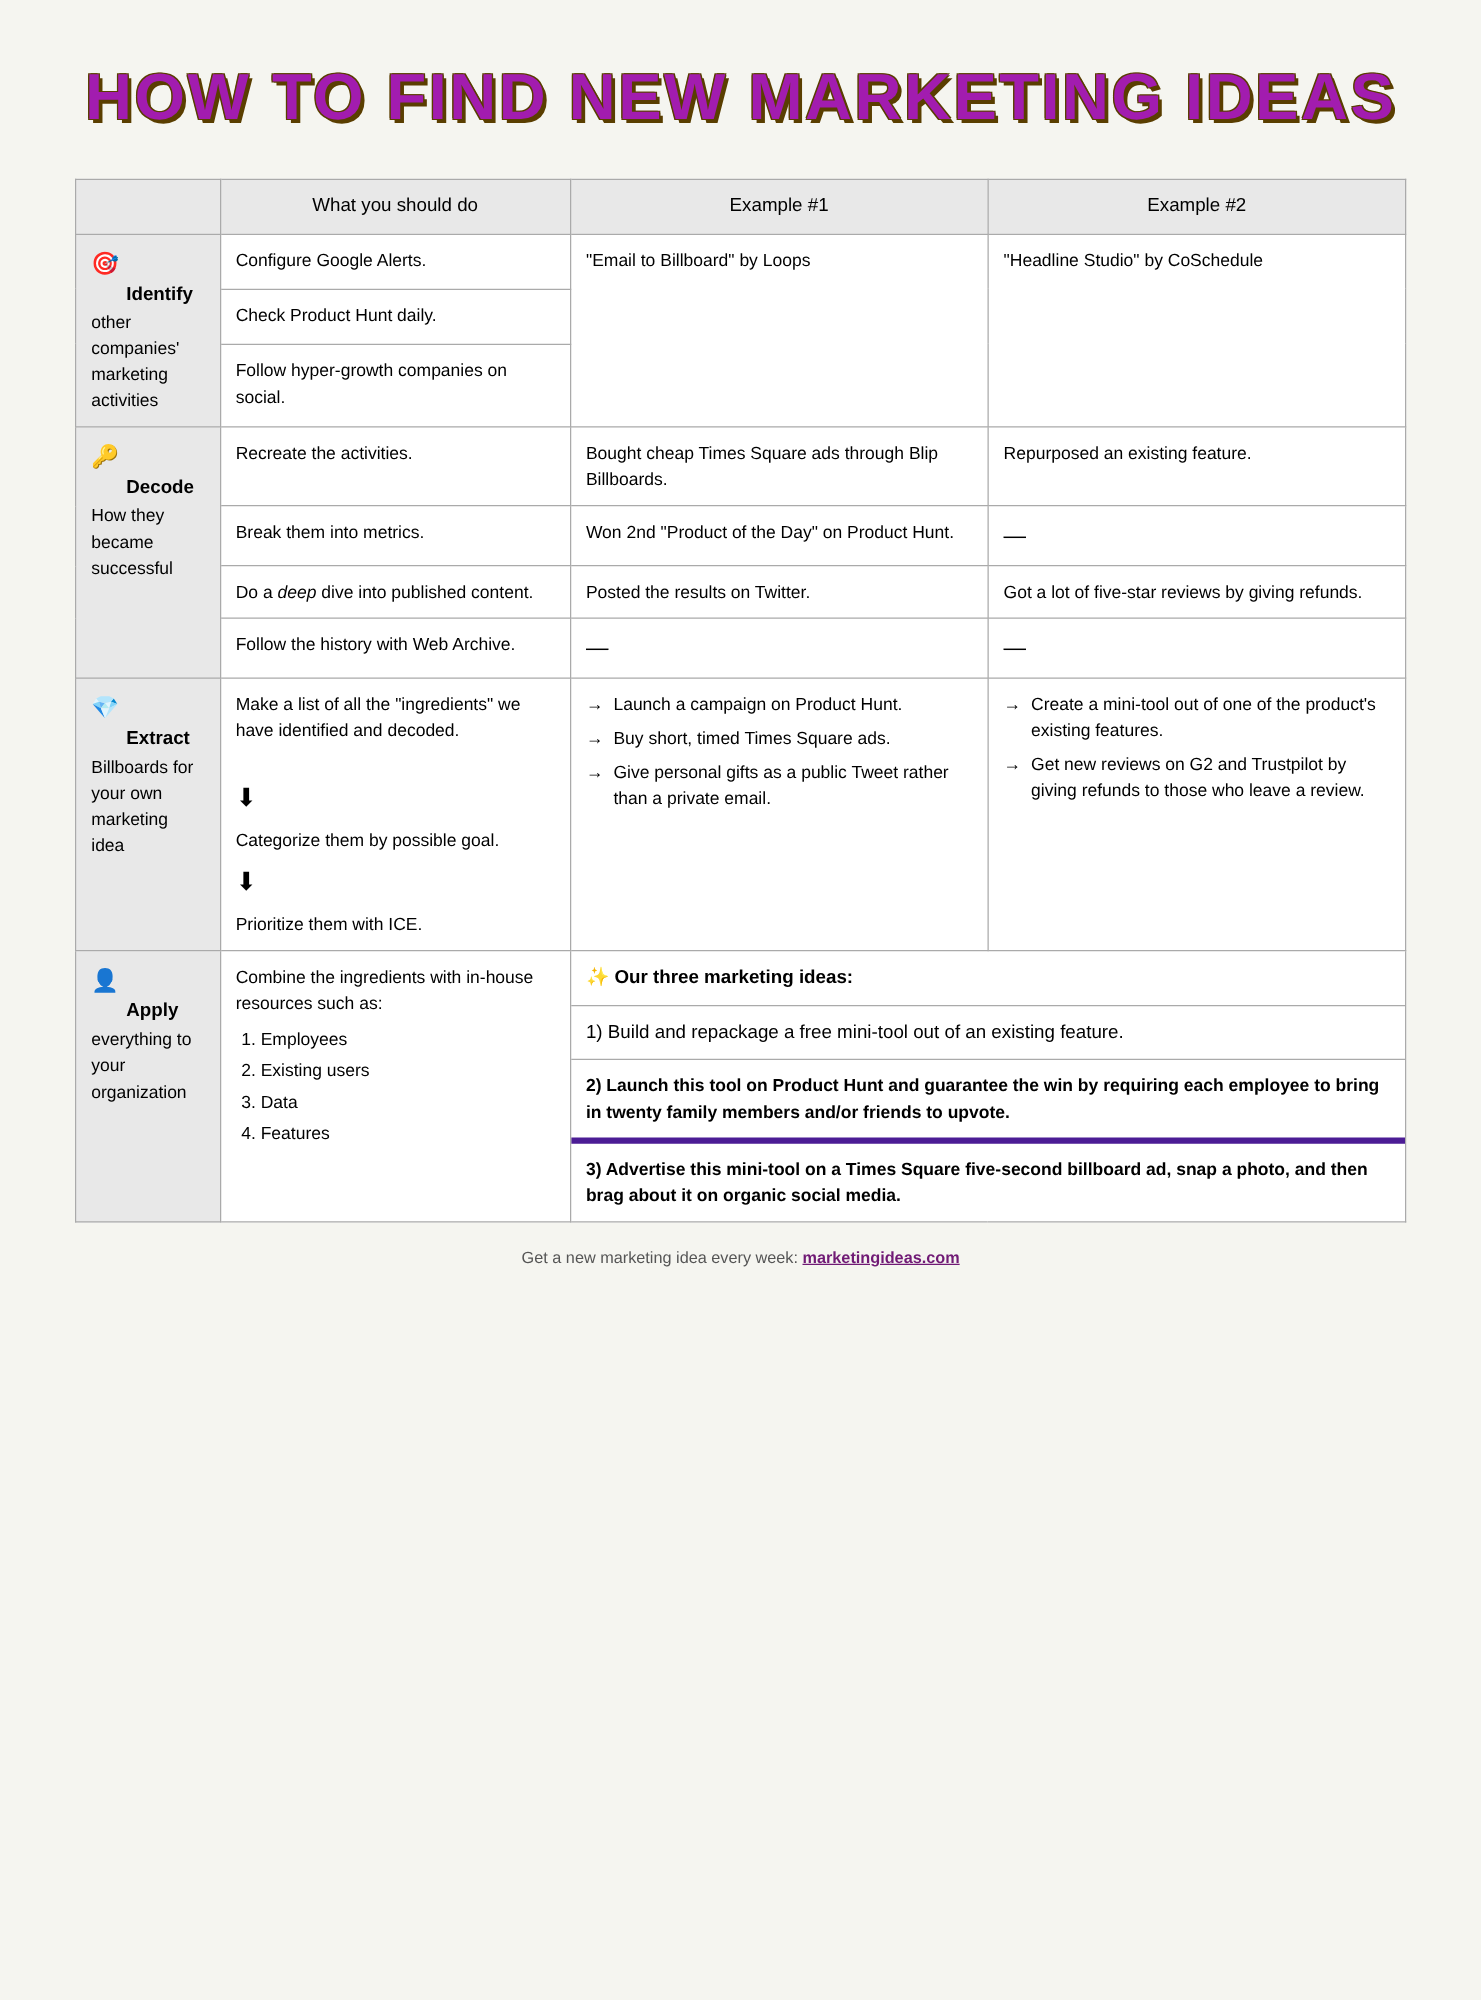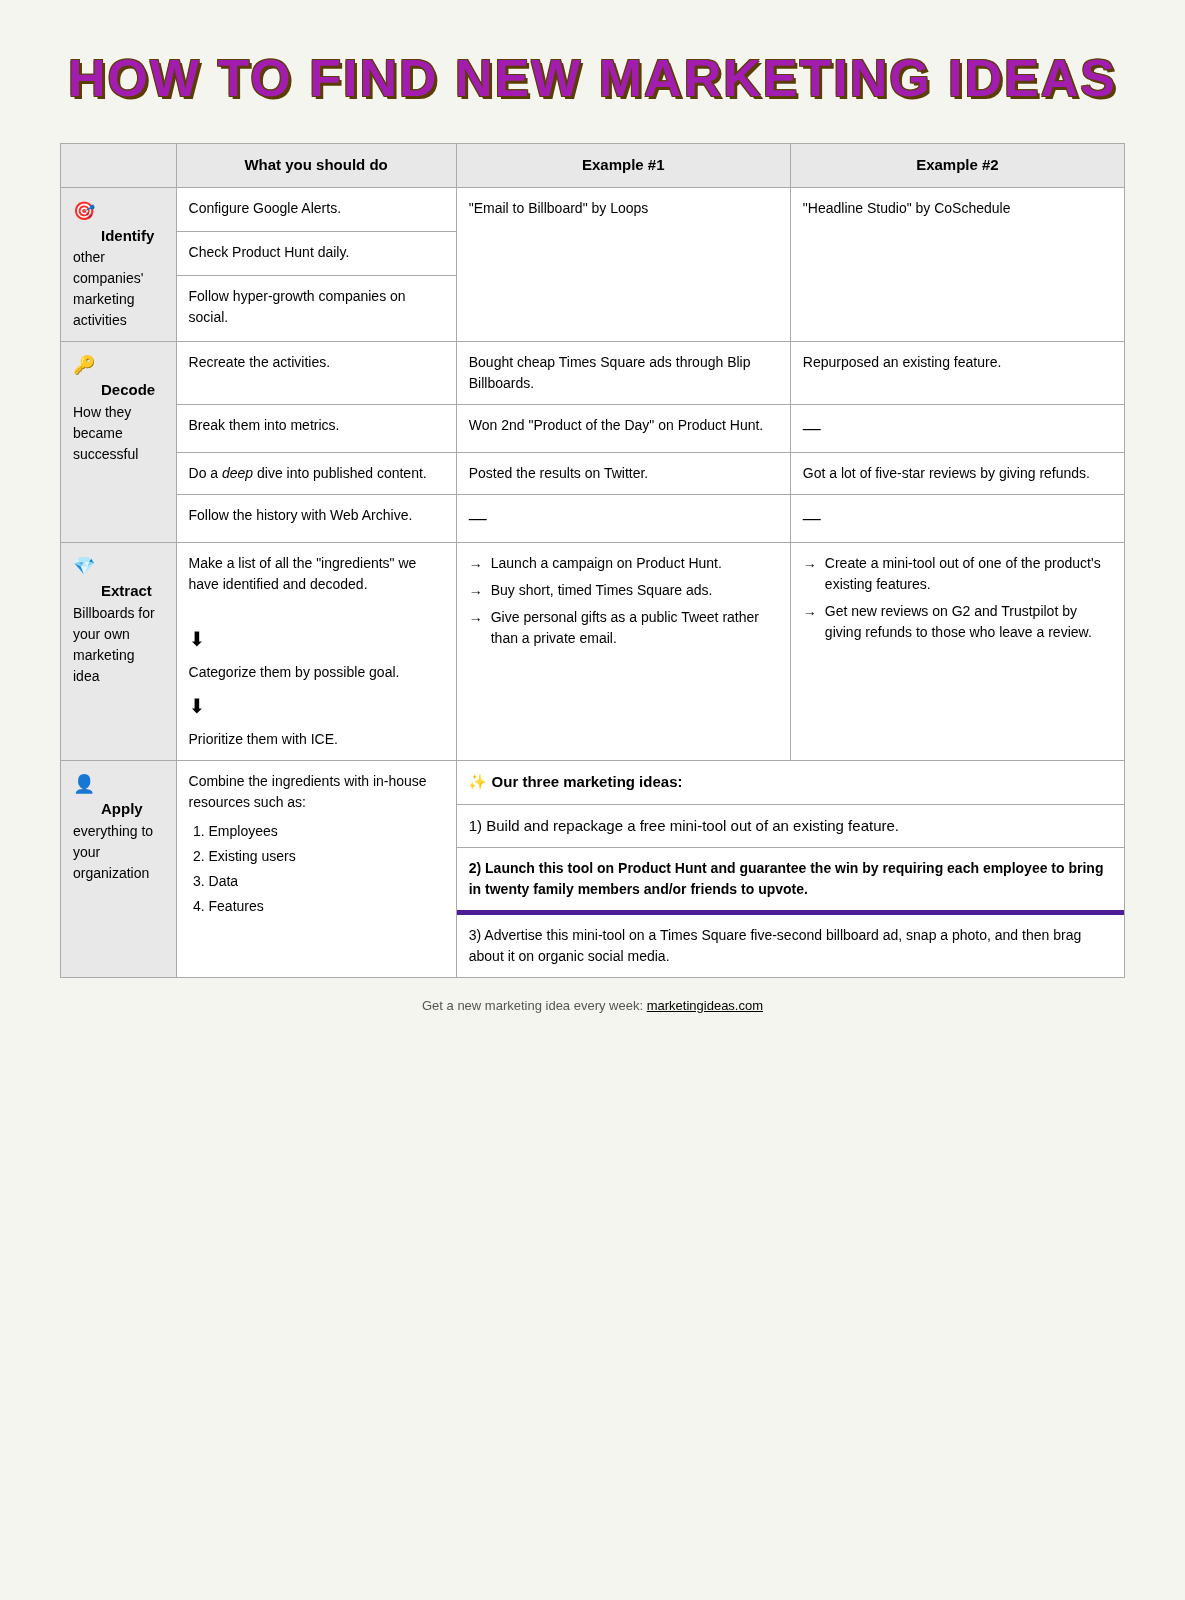--- a/index.html
+++ b/index.html
@@ -42,21 +42,21 @@
     }
 
     th, td {
       border: 1px solid #aaa;
       padding: 10px 12px;
       vertical-align: top;
     }
 
     thead th {
       background: #e8e8e8;
-      font-weight: bold;
+      font-weight: normal;
       font-family: Arial, sans-serif;
       font-size: 15px;
     }
 
     
     .col-header { width: 100px; }
     .col-what { width: 260px; }
     .col-ex1 { width: 310px; }
     .col-ex2 { width: 310px; }
 
@@ -132,22 +132,22 @@
 
     .footer {
       text-align: center;
       margin-top: 20px;
       font-family: Arial, sans-serif;
       font-size: 13px;
       color: #555;
     }
 
     .footer a {
-      color: #000000;
-      font-weight: normal;
+      color: #701a75;
+      font-weight: bold;
     }
 
     .dash { font-size: 18px; }
 
     .bold-label {
       font-weight: 900;
       margin-left: 28px;
     }
   </style>
 </head>
@@ -272,21 +272,21 @@
               <tr>
             <td style="padding:10px 12px; border:none; border-bottom:1px solid #aaa; font-family:Arial,sans-serif; font-weight:bold; font-size:15px;">✨  Our three marketing ideas:</td>
           </tr>
           <tr>
             <td style="padding:10px 12px; border:none; border-bottom:1px solid #aaa; font-family:Arial,sans-serif; font-size:15px;">1) Build and repackage a free mini-tool out of an existing feature.</td>
           </tr>
           <tr>
             <td style="padding:10px 12px; border:none; border-bottom:5px solid #4c1d95; font-family:Arial,sans-serif; font-size:14px;font-weight:bold;">2) Launch this tool on Product Hunt and guarantee the win by requiring each employee to bring in twenty family members and/or friends to upvote.</td>
           </tr>
           <tr>
-            <td style="padding:10px 12px; border:none; font-family:Arial,sans-serif; font-size:14px;">3) Advertise this mini-tool on a Times Square five-second billboard ad, snap a photo, and then brag about it on organic social media.</td>
+            <td style="padding:10px 12px; border:none; font-family:Arial,sans-serif; font-size:14px;font-weight:bold;">3) Advertise this mini-tool on a Times Square five-second billboard ad, snap a photo, and then brag about it on organic social media.</td>
           </tr>
         </tbody>
           </table>
       </td>
     </tr>
 
   </tbody>
 </table>
 
 <div class="footer">

